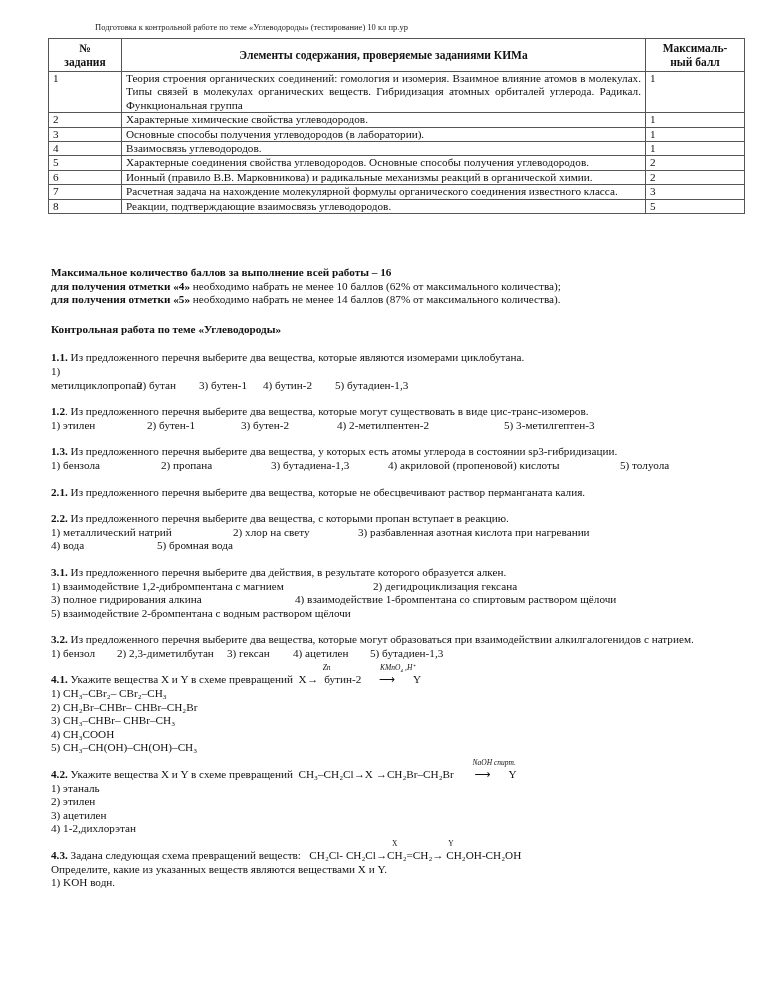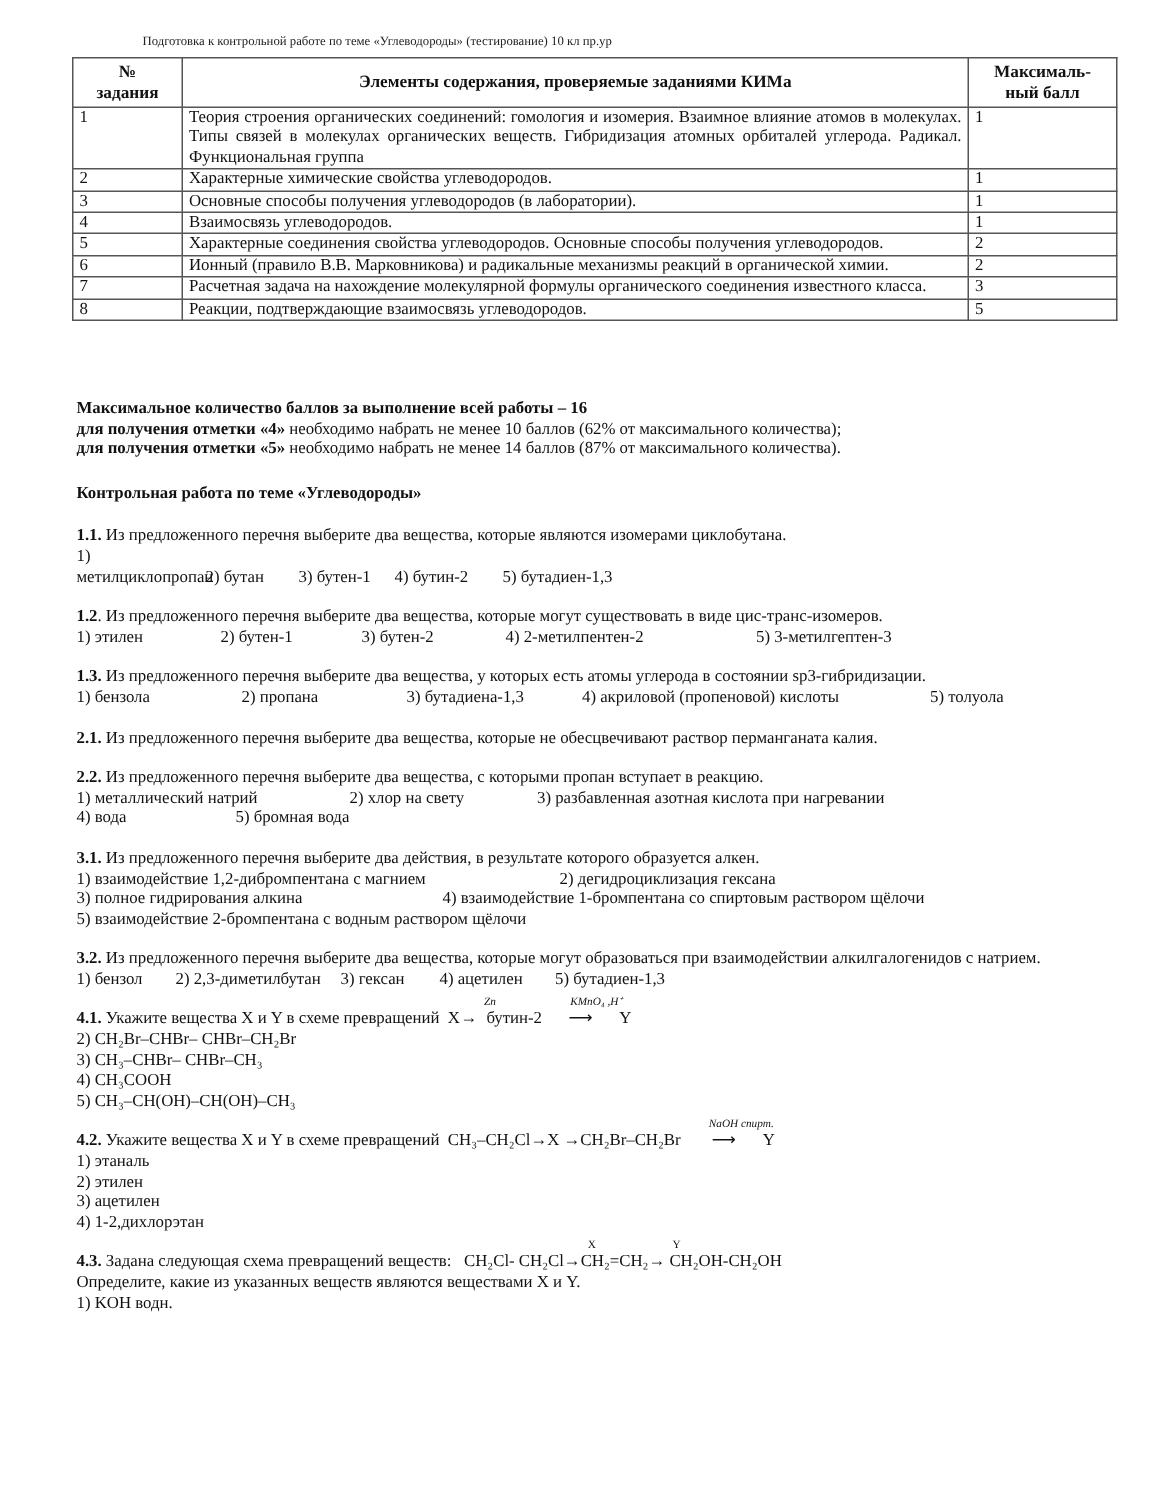--- a/index.html
+++ b/index.html
@@ -125,20 +125,21 @@
   <p class="opts">
     <span>5) взаимодействие 2-бромпентана с водным раствором щёлочи</span>
   </p>
 
   <p class="q just" style="margin-top:17px"><span class="b">3.2.</span><span> Из предложенного перечня выберите два вещества, которые могут образоваться при взаимодействии алкилгалогенидов с натрием.</span></p>
   <p class="opts">
     <span style="width:66px">1) бензол</span><span style="width:110px">2) 2,3-диметилбутан</span><span style="width:66px">3) гексан</span><span style="width:77px">4) ацетилен</span><span>5) бутадиен-1,3</span>
   </p>
 
   <p class="q" style="margin-top:24px"><span class="b">4.1.</span><span> Укажите вещества X и Y в схеме превращений</span>&nbsp; <span class="eq"><span>X</span><span class="arr" style="width:12px"><span class="lbl">Zn</span>→</span>&nbsp; <span>бутин-2</span> <span class="arr" style="width:46px"><span class="lbl">KMnO₄ ,H⁺</span>⟶</span> <span>Y</span></span></p>
+  <p>1) CH₃–CBr₂– CBr₂–CH₃</p>
   <p>2) CH₂Br–CHBr– CHBr–CH₂Br</p>
   <p>3) CH₃–CHBr– CHBr–CH₃</p>
   <p>4) CH₃COOH</p>
   <p>5) CH₃–CH(OH)–CH(OH)–CH₃</p>
 
   <p class="q" style="margin-top:24px"><span class="b">4.2.</span><span> Укажите вещества X и Y в схеме превращений</span>&nbsp; <span class="eq"><span>CH₃–CH₂Cl→X →CH₂Br–CH₂Br</span> <span class="arr" style="width:52px"><span class="lbl">NaOH спирт.</span>⟶</span><span>Y</span></span></p>
   <p>1) этаналь</p>
   <p>2) этилен</p>
   <p>3) ацетилен</p>
   <p>4) 1-2,дихлорэтан</p>

